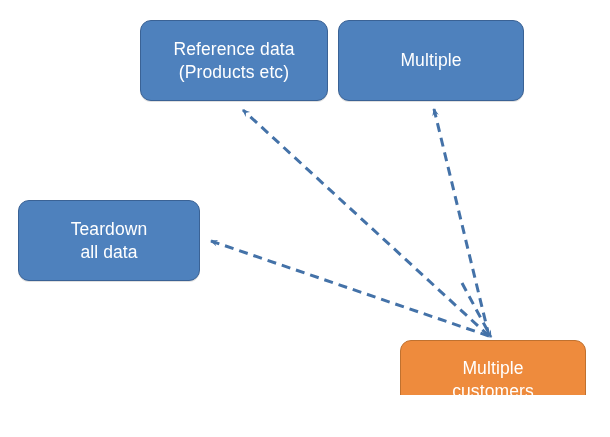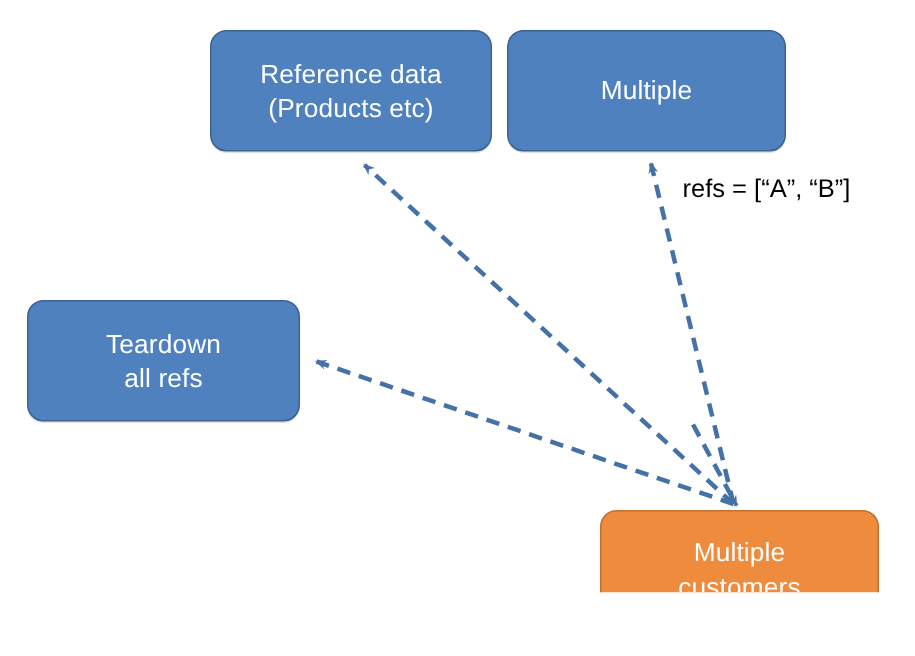--- a/index.html
+++ b/index.html
@@ -98,23 +98,22 @@
     <span class="node-label">Reference data
 (Products etc)</span>
   </div>
 
   <div class="node node-blue" id="node-customer">
     <span class="node-label">Multiple</span>
   </div>
 
   <div class="node node-blue" id="node-teardown">
     <span class="node-label">Teardown
-all refs</span>
+all data</span>
   </div>
 
   <div class="node node-orange" id="node-multiple">
     <span class="node-label">Multiple
 customers</span>
   </div>
 
-  <div class="edge-label" id="label-refs">refs = [“A”, “B”]</div>
 
 </div>
 
 </body></html>

